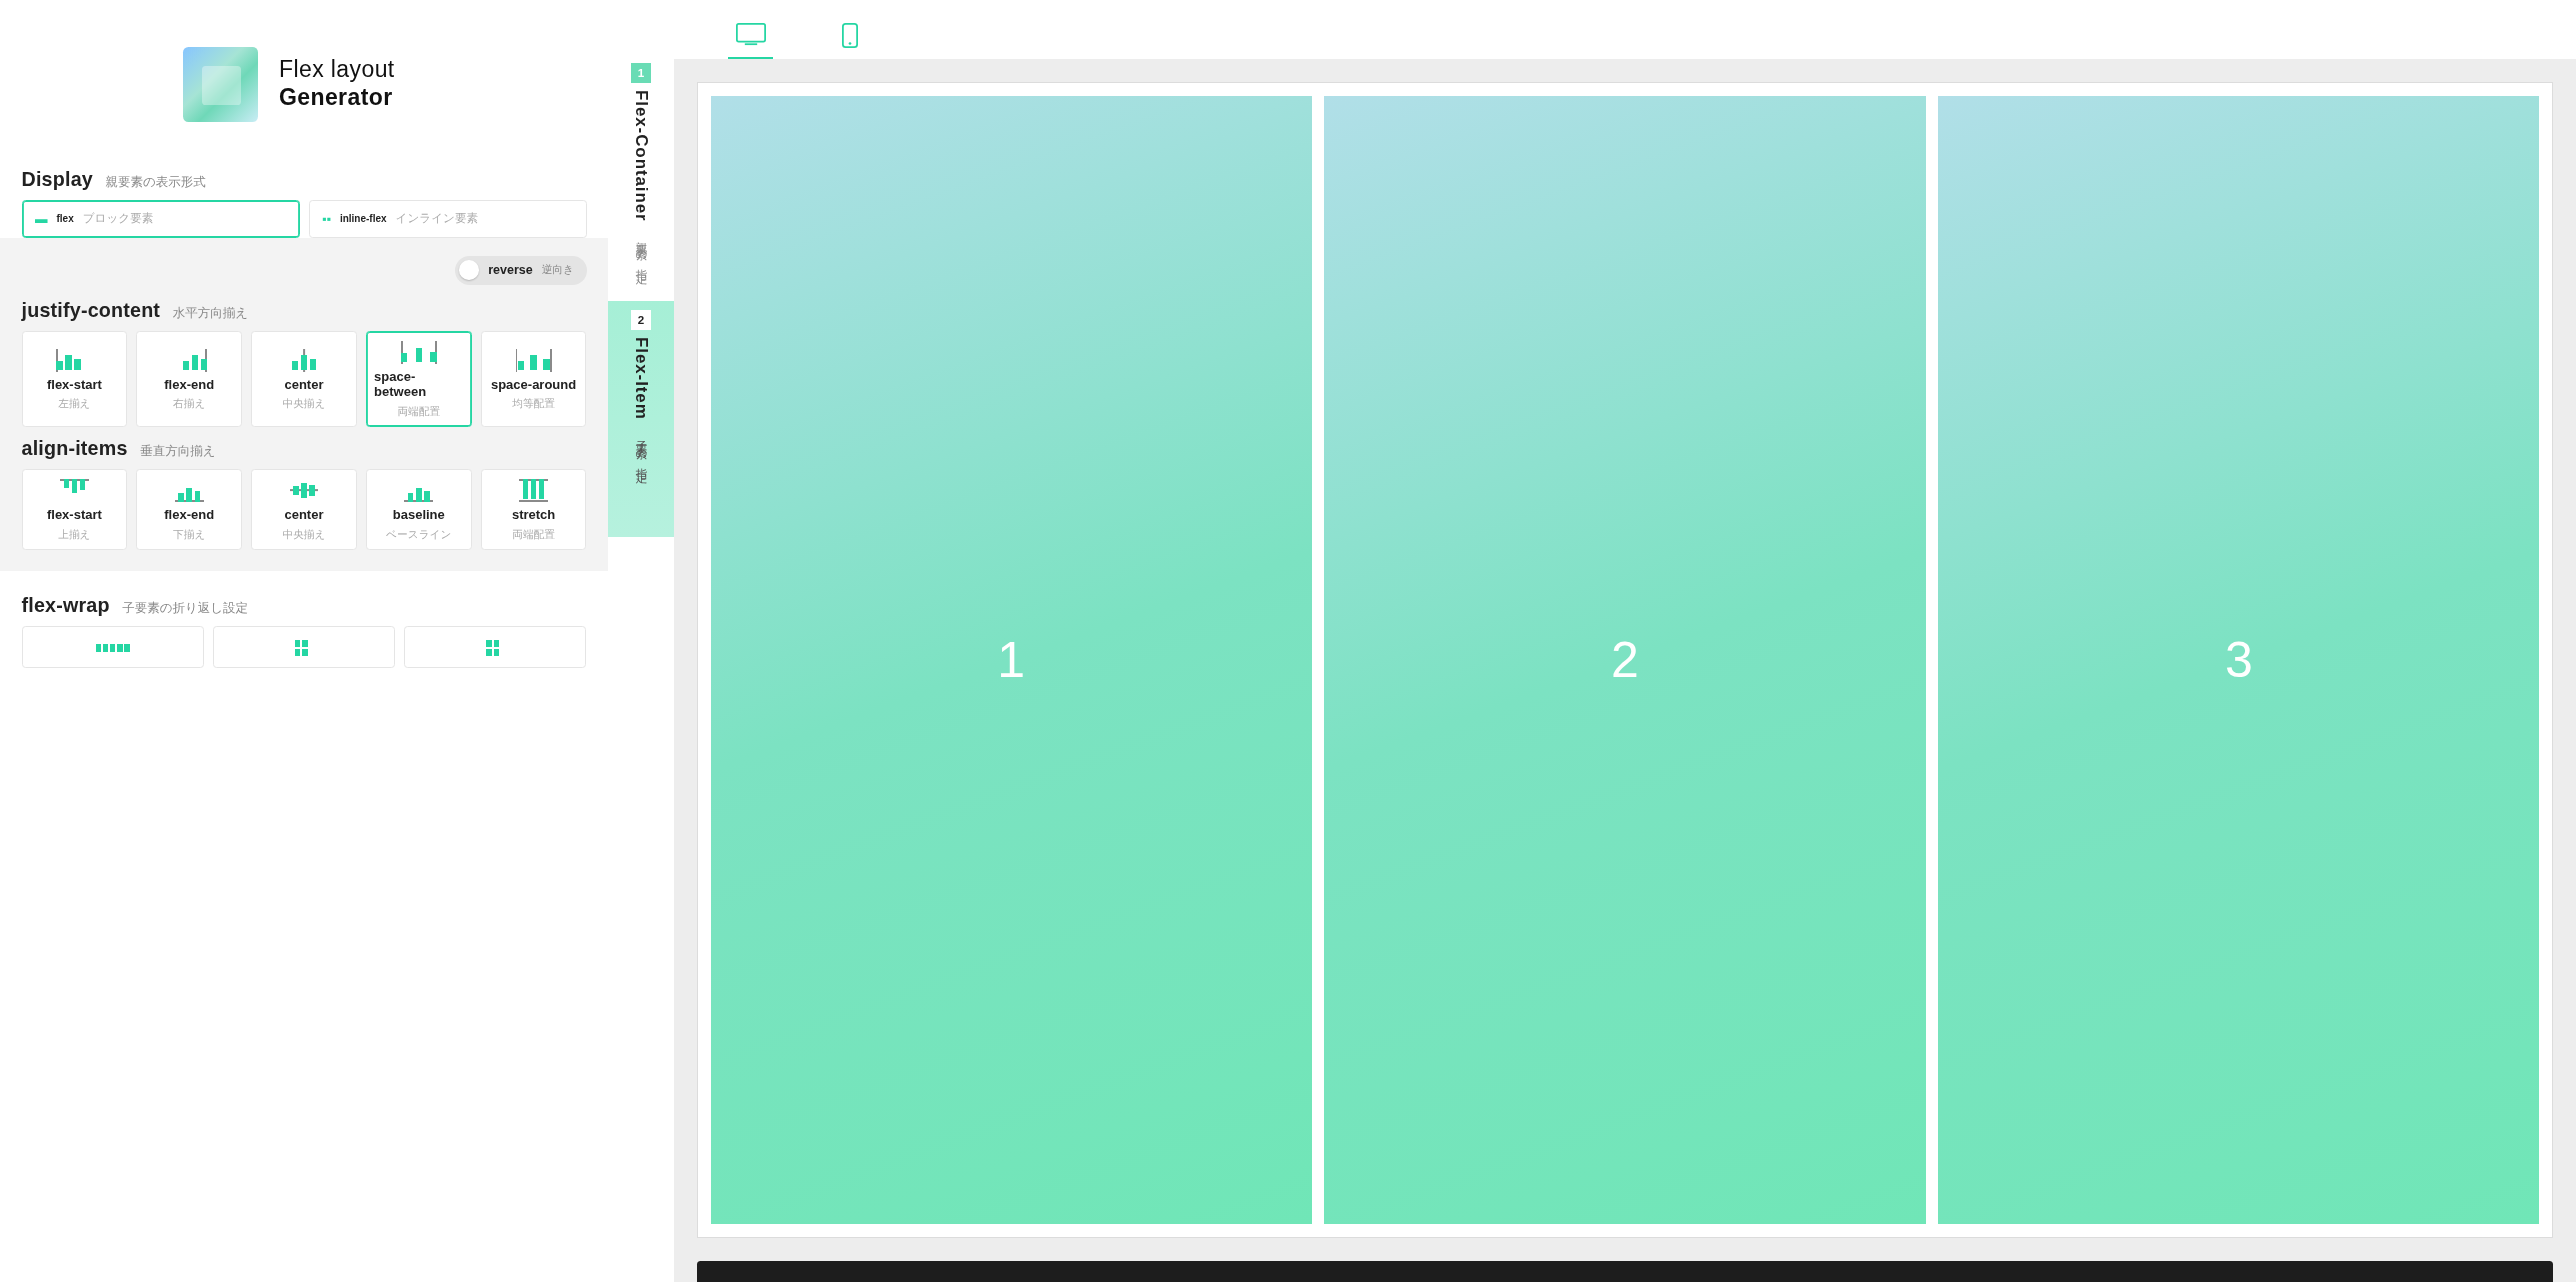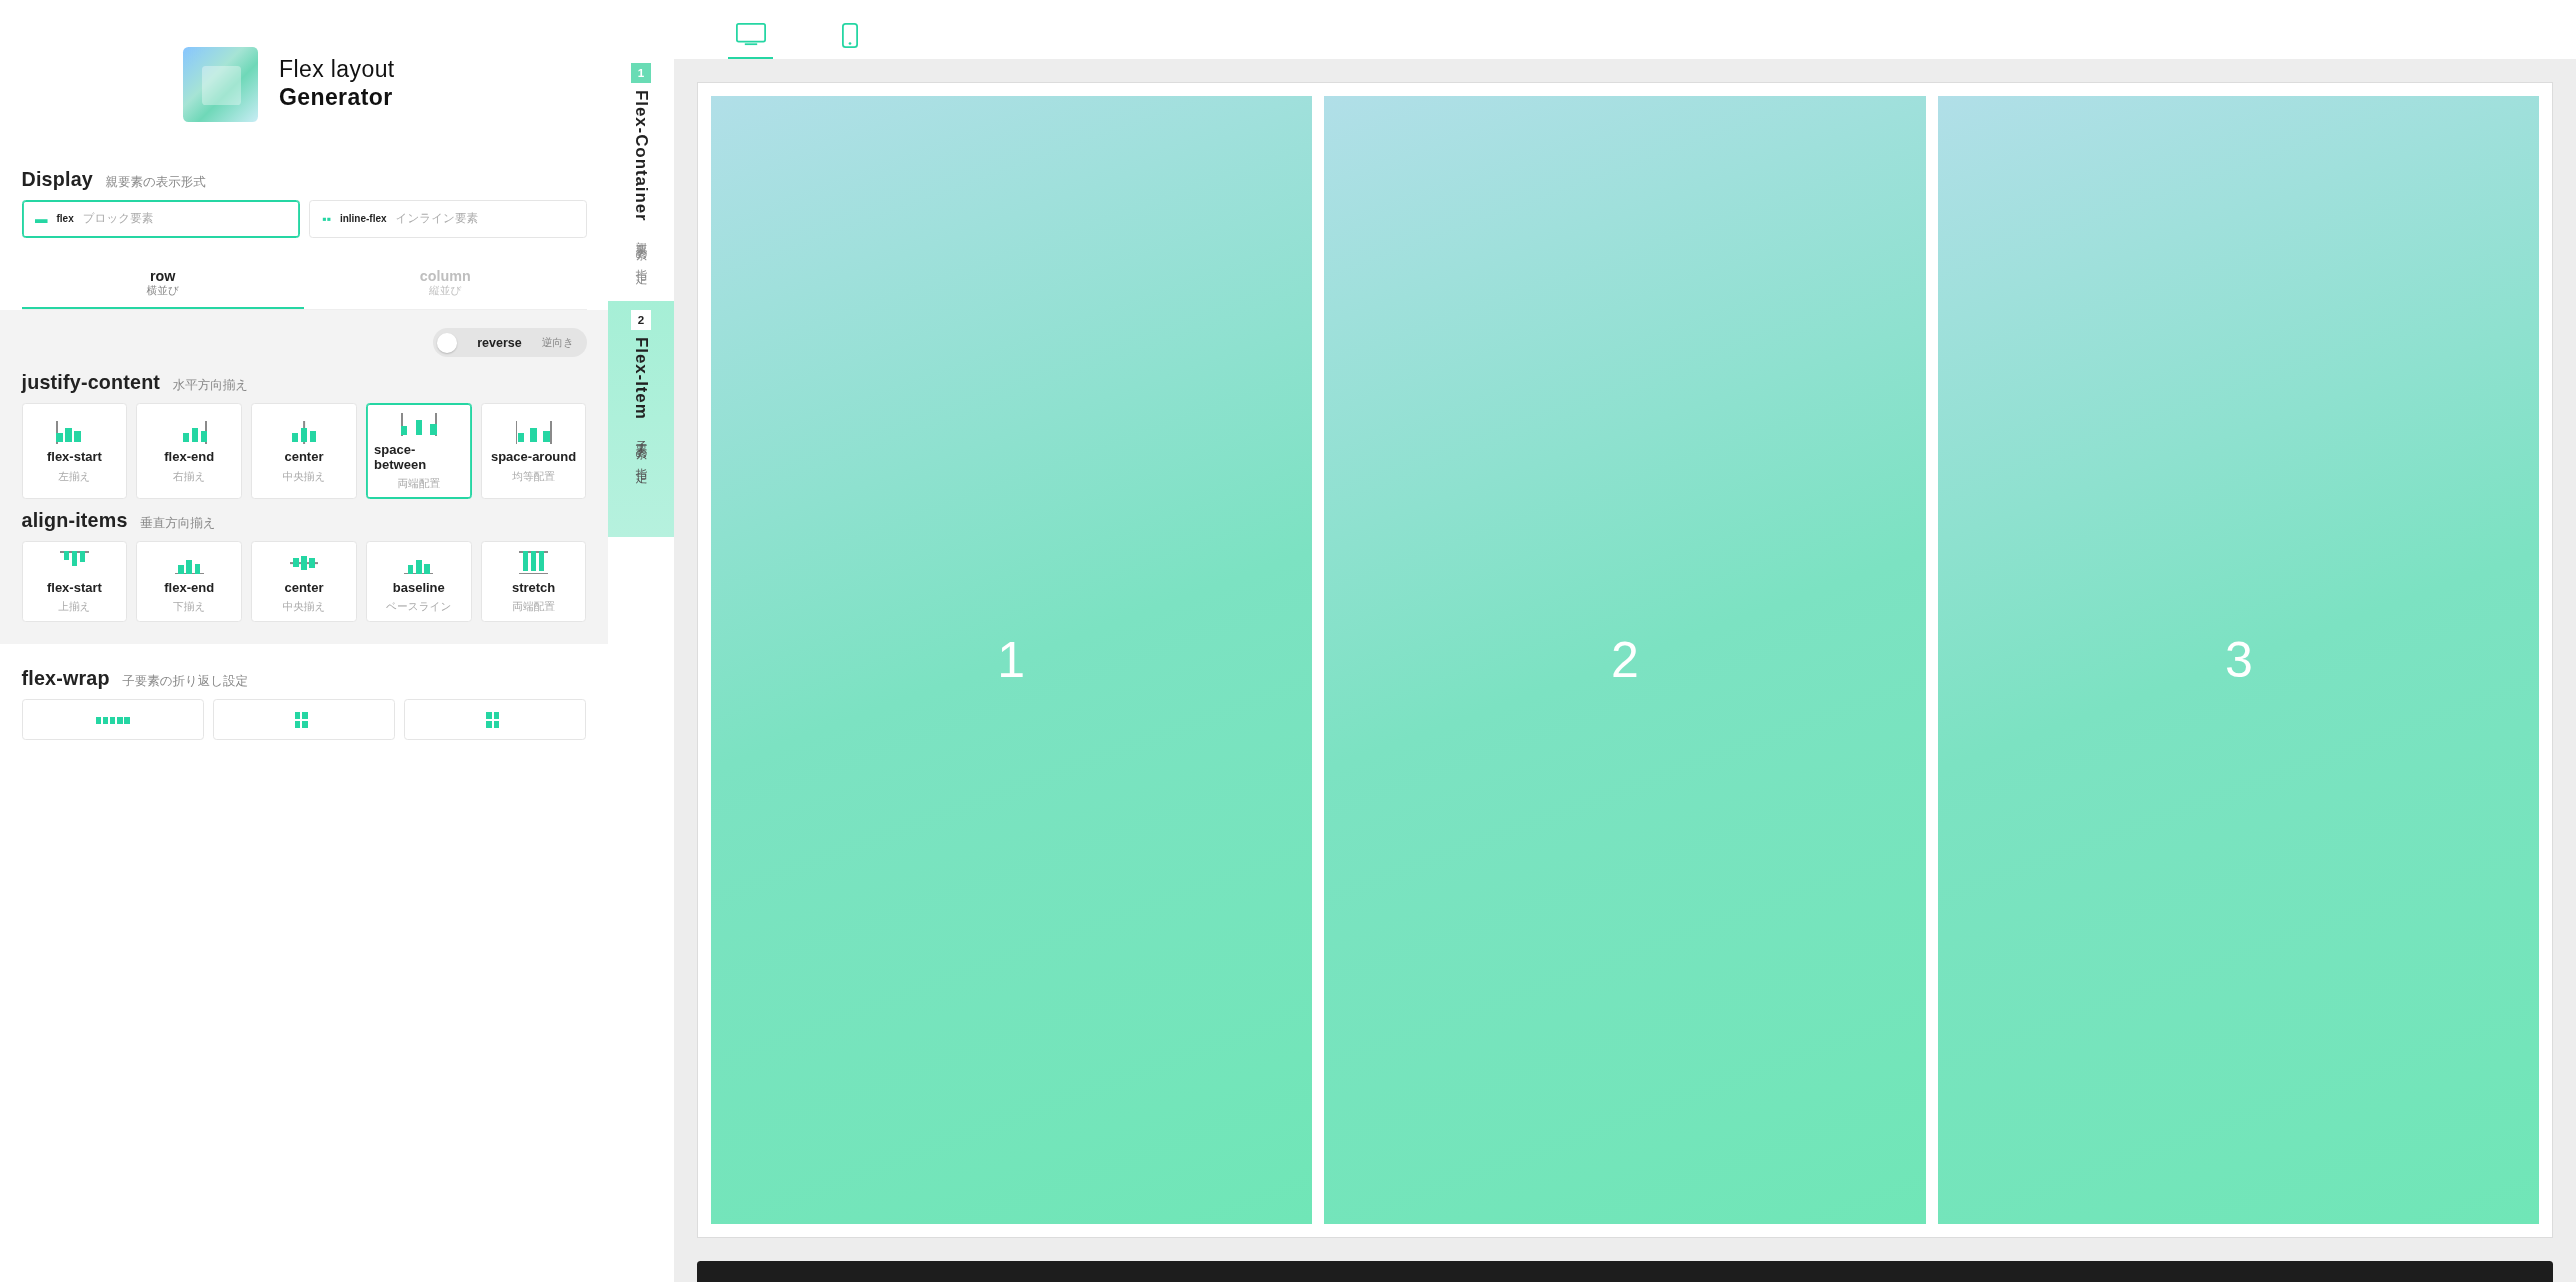--- a/index.html
+++ b/index.html
@@ -96,21 +96,21 @@
   background: #f3f3f3;
   margin: 0 -21.5px;
   padding: 14.3px 21.5px 0;
 }
 .toggle-row{ display:flex; justify-content:flex-end; padding: 3.6px 0 7.2px;}
 .pill-toggle{
   background:#e4e4e4;
   border-radius: 894px;
   display:flex; align-items:center;
   padding:4.5px 12.5px 4.5px 4.5px;
-  gap:20px;
+  gap:9px;
   cursor:pointer;
 }
 .pill-knob{ width:19.7px; height:19.7px; border-radius:50%; background:#fff; box-shadow:0 0.9px 1.8px rgba(0,0,0,.2);}
 .pill-label{ font-weight:700; font-size:12.5px; }
 .pill-sub{ font-size:10.7px; color:#888; }
 
 .icon-box{ height:23px; display:flex; align-items:center; justify-content:center; width:100%;}
 
 
 .mini { display:inline-flex; gap:1.8px;}
@@ -210,30 +210,20 @@
       <span class="label-main">flex</span>
       <span class="label-sub">ブロック要素</span>
     </div>
     <div class="opt wide">
       <span class="glyph">▪▪</span>
       <span class="label-main">inline-flex</span>
       <span class="label-sub">インライン要素</span>
     </div>
   </div>
 
-  <div class="tabs">
-    <div class="tab active">
-      <div class="t-main">row</div>
-      <div class="t-sub">横並び</div>
-    </div>
-    <div class="tab">
-      <div class="t-main">column</div>
-      <div class="t-sub">縦並び</div>
-    </div>
-  </div>
 
   <div class="tab-body">
     <div class="toggle-row">
       <div class="pill-toggle">
         <span class="pill-knob"></span>
         <span class="pill-label">reverse</span>
         <span class="pill-sub">逆向き</span>
       </div>
     </div>
 

